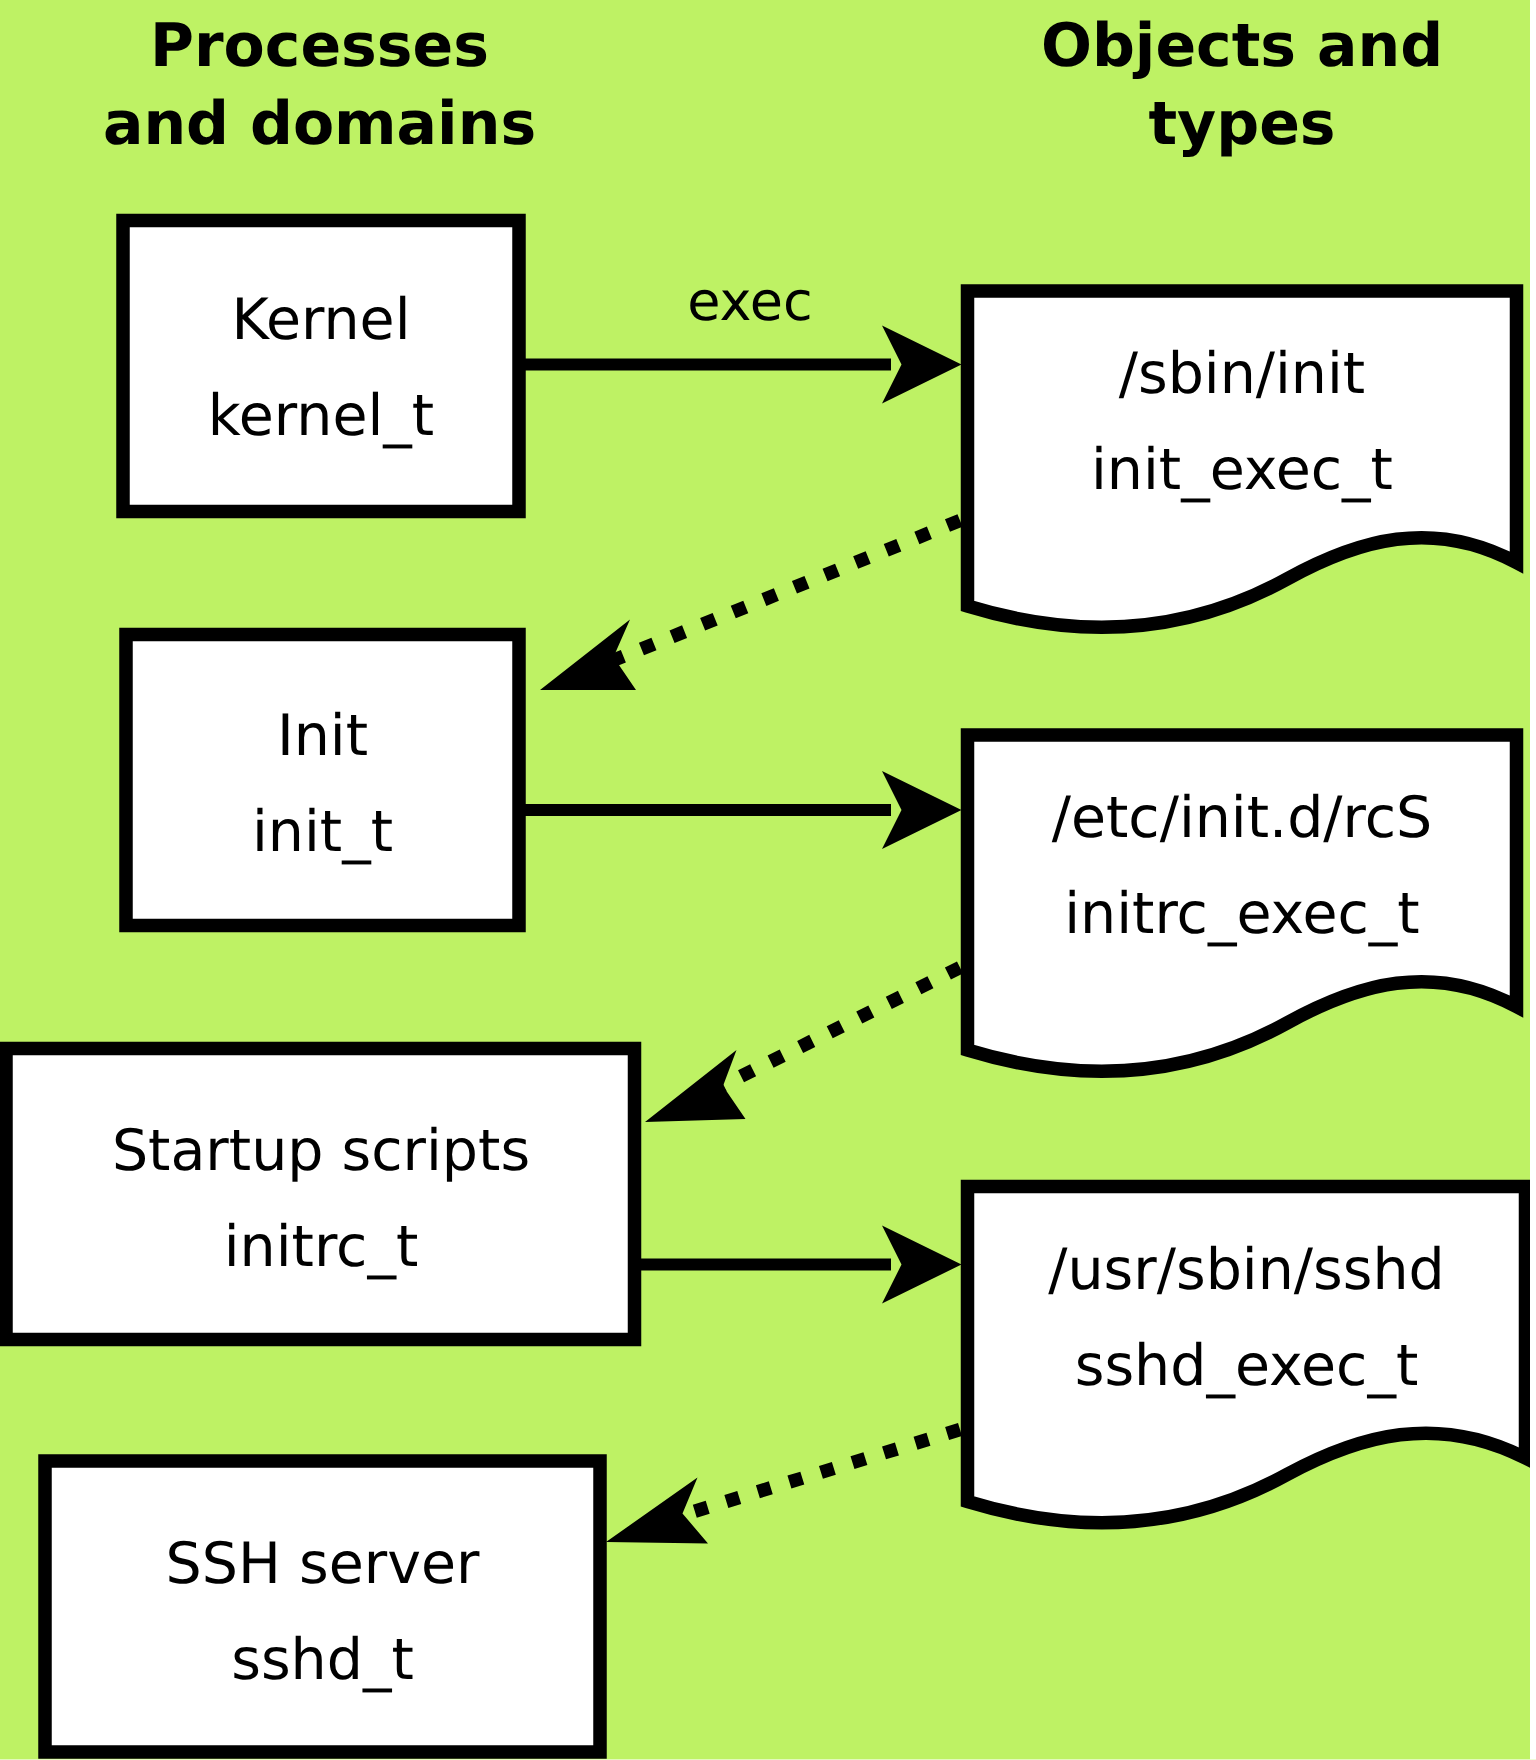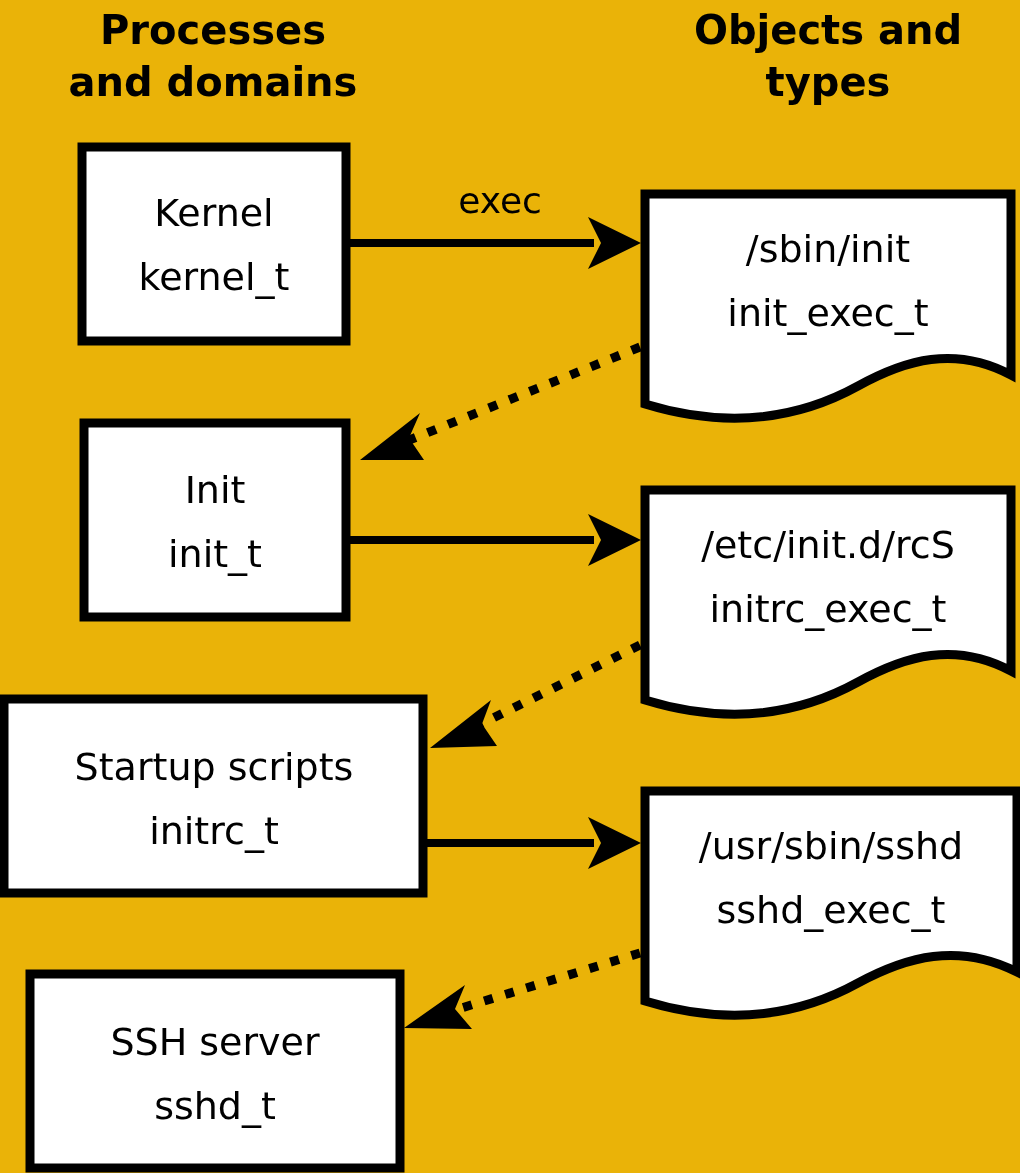--- a/index.html
+++ b/index.html
@@ -7,21 +7,21 @@
     padding: 0;
     background: #ffffff;
   }
   body {
     font-family: "DejaVu Sans", sans-serif;
   }
   #diagram-root {
     position: relative;
     width: 1020px;
     height: 1173px;
-    background: #eab308;
+    background: #bef264;
     overflow: hidden;
   }
   #diagram-svg {
     position: absolute;
     left: 0;
     top: 0;
     width: 1024px;
     height: 1173px;
   }
   .col-heading {

